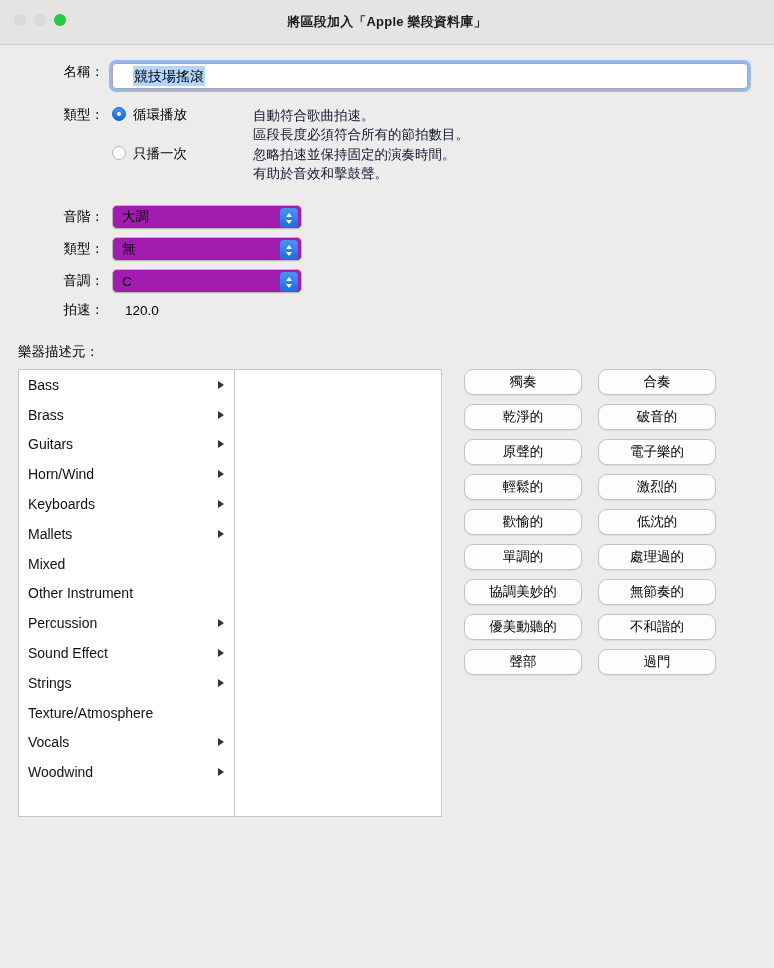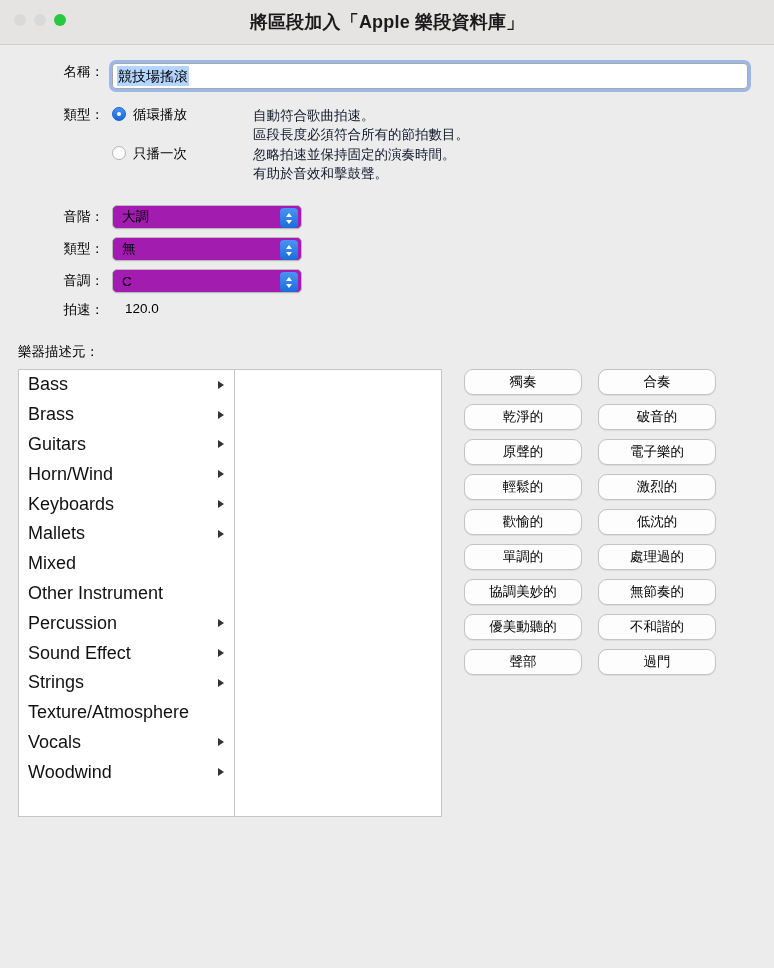--- a/index.html
+++ b/index.html
@@ -25,38 +25,38 @@
   }
   .traffic{
     position:absolute;left:14px;top:14px;
     display:flex;gap:8px;align-items:center;
   }
   .dot{width:12px;height:12px;border-radius:50%;}
   .dot.red{background:#d9d9d9;}
   .dot.yellow{background:#d9d9d9;}
   .dot.green{background:#28c840;}
   .title{
-    font-size:18px;font-weight:bold;color:#1b1b1b;letter-spacing:.2px;
+    font-size:13px;font-weight:bold;color:#1b1b1b;letter-spacing:.2px;
   }
   
   .content{
     flex:1 1 auto;position:relative;padding:0 18px;
   }
   .row{display:flex;align-items:flex-start;}
   .lbl{
     width:86px;text-align:right;padding-right:8px;
     font-size:13.5px;color:#000;flex:0 0 86px;
   }
   
   .name-row{margin-top:18px;}
   .name-field{
     flex:1 1 auto;height:26px;margin-right:8px;
     background:#fff;border:1px solid #a8a8a8;border-radius:4px;
     box-shadow:0 0 0 3px rgba(58,122,230,.45);
-    display:flex;align-items:center;padding:0 4px;
+    display:flex;align-items:center;padding:0 20px;
     box-sizing:border-box;
   }
   .name-text{
     background:#b4d5fe;color:#000;font-size:14px;
     padding:1px 1px;line-height:18px;
   }
   
   .radio-block{margin-top:17px;}
   .radio-col{display:flex;flex-direction:column;}
   .radio-line{display:flex;align-items:flex-start;}
@@ -93,39 +93,39 @@
     width:18px;height:20px;border-radius:4px;
     background:linear-gradient(180deg,#4a93f5 0%,#1a6ddb 100%);
     display:flex;flex-direction:column;align-items:center;justify-content:center;
     gap:3px;
   }
   .arrows .up,.arrows .dn{
     width:0;height:0;border-left:3.5px solid transparent;border-right:3.5px solid transparent;
   }
   .arrows .up{border-bottom:4px solid #fff;}
   .arrows .dn{border-top:4px solid #fff;}
-  .tempo-row{display:flex;margin-top:5px;}
+  .tempo-row{display:flex;align-items:center;margin-top:5px;}
   .tempo-val{font-size:13.5px;padding-left:13px;}
   
   .desc-title{margin-top:24px;font-size:13.5px;}
   .panes{
     margin-top:8px;display:flex;align-items:flex-start;gap:0;
   }
   .listbox{
     width:424px;height:448px;background:#fff;
     border:1px solid #c6c6c6;display:flex;box-sizing:border-box;
   }
   .col-left{
     width:215px;border-right:1px solid #c6c6c6;
     overflow:hidden;
   }
   .col-right{flex:1 1 auto;background:#fff;}
   .li{
     height:29.8px;display:flex;align-items:center;
-    padding:0 8px 0 9px;font-size:18px;color:#111;
+    padding:0 8px 0 9px;font-size:14px;color:#111;
     justify-content:space-between;
   }
   .li .chev{
     width:0;height:0;border-top:4.5px solid transparent;border-bottom:4.5px solid transparent;
     border-left:6px solid #333;margin-right:2px;
   }
   
   .btns{
     margin-left:22px;display:grid;
     grid-template-columns:118px 118px;

